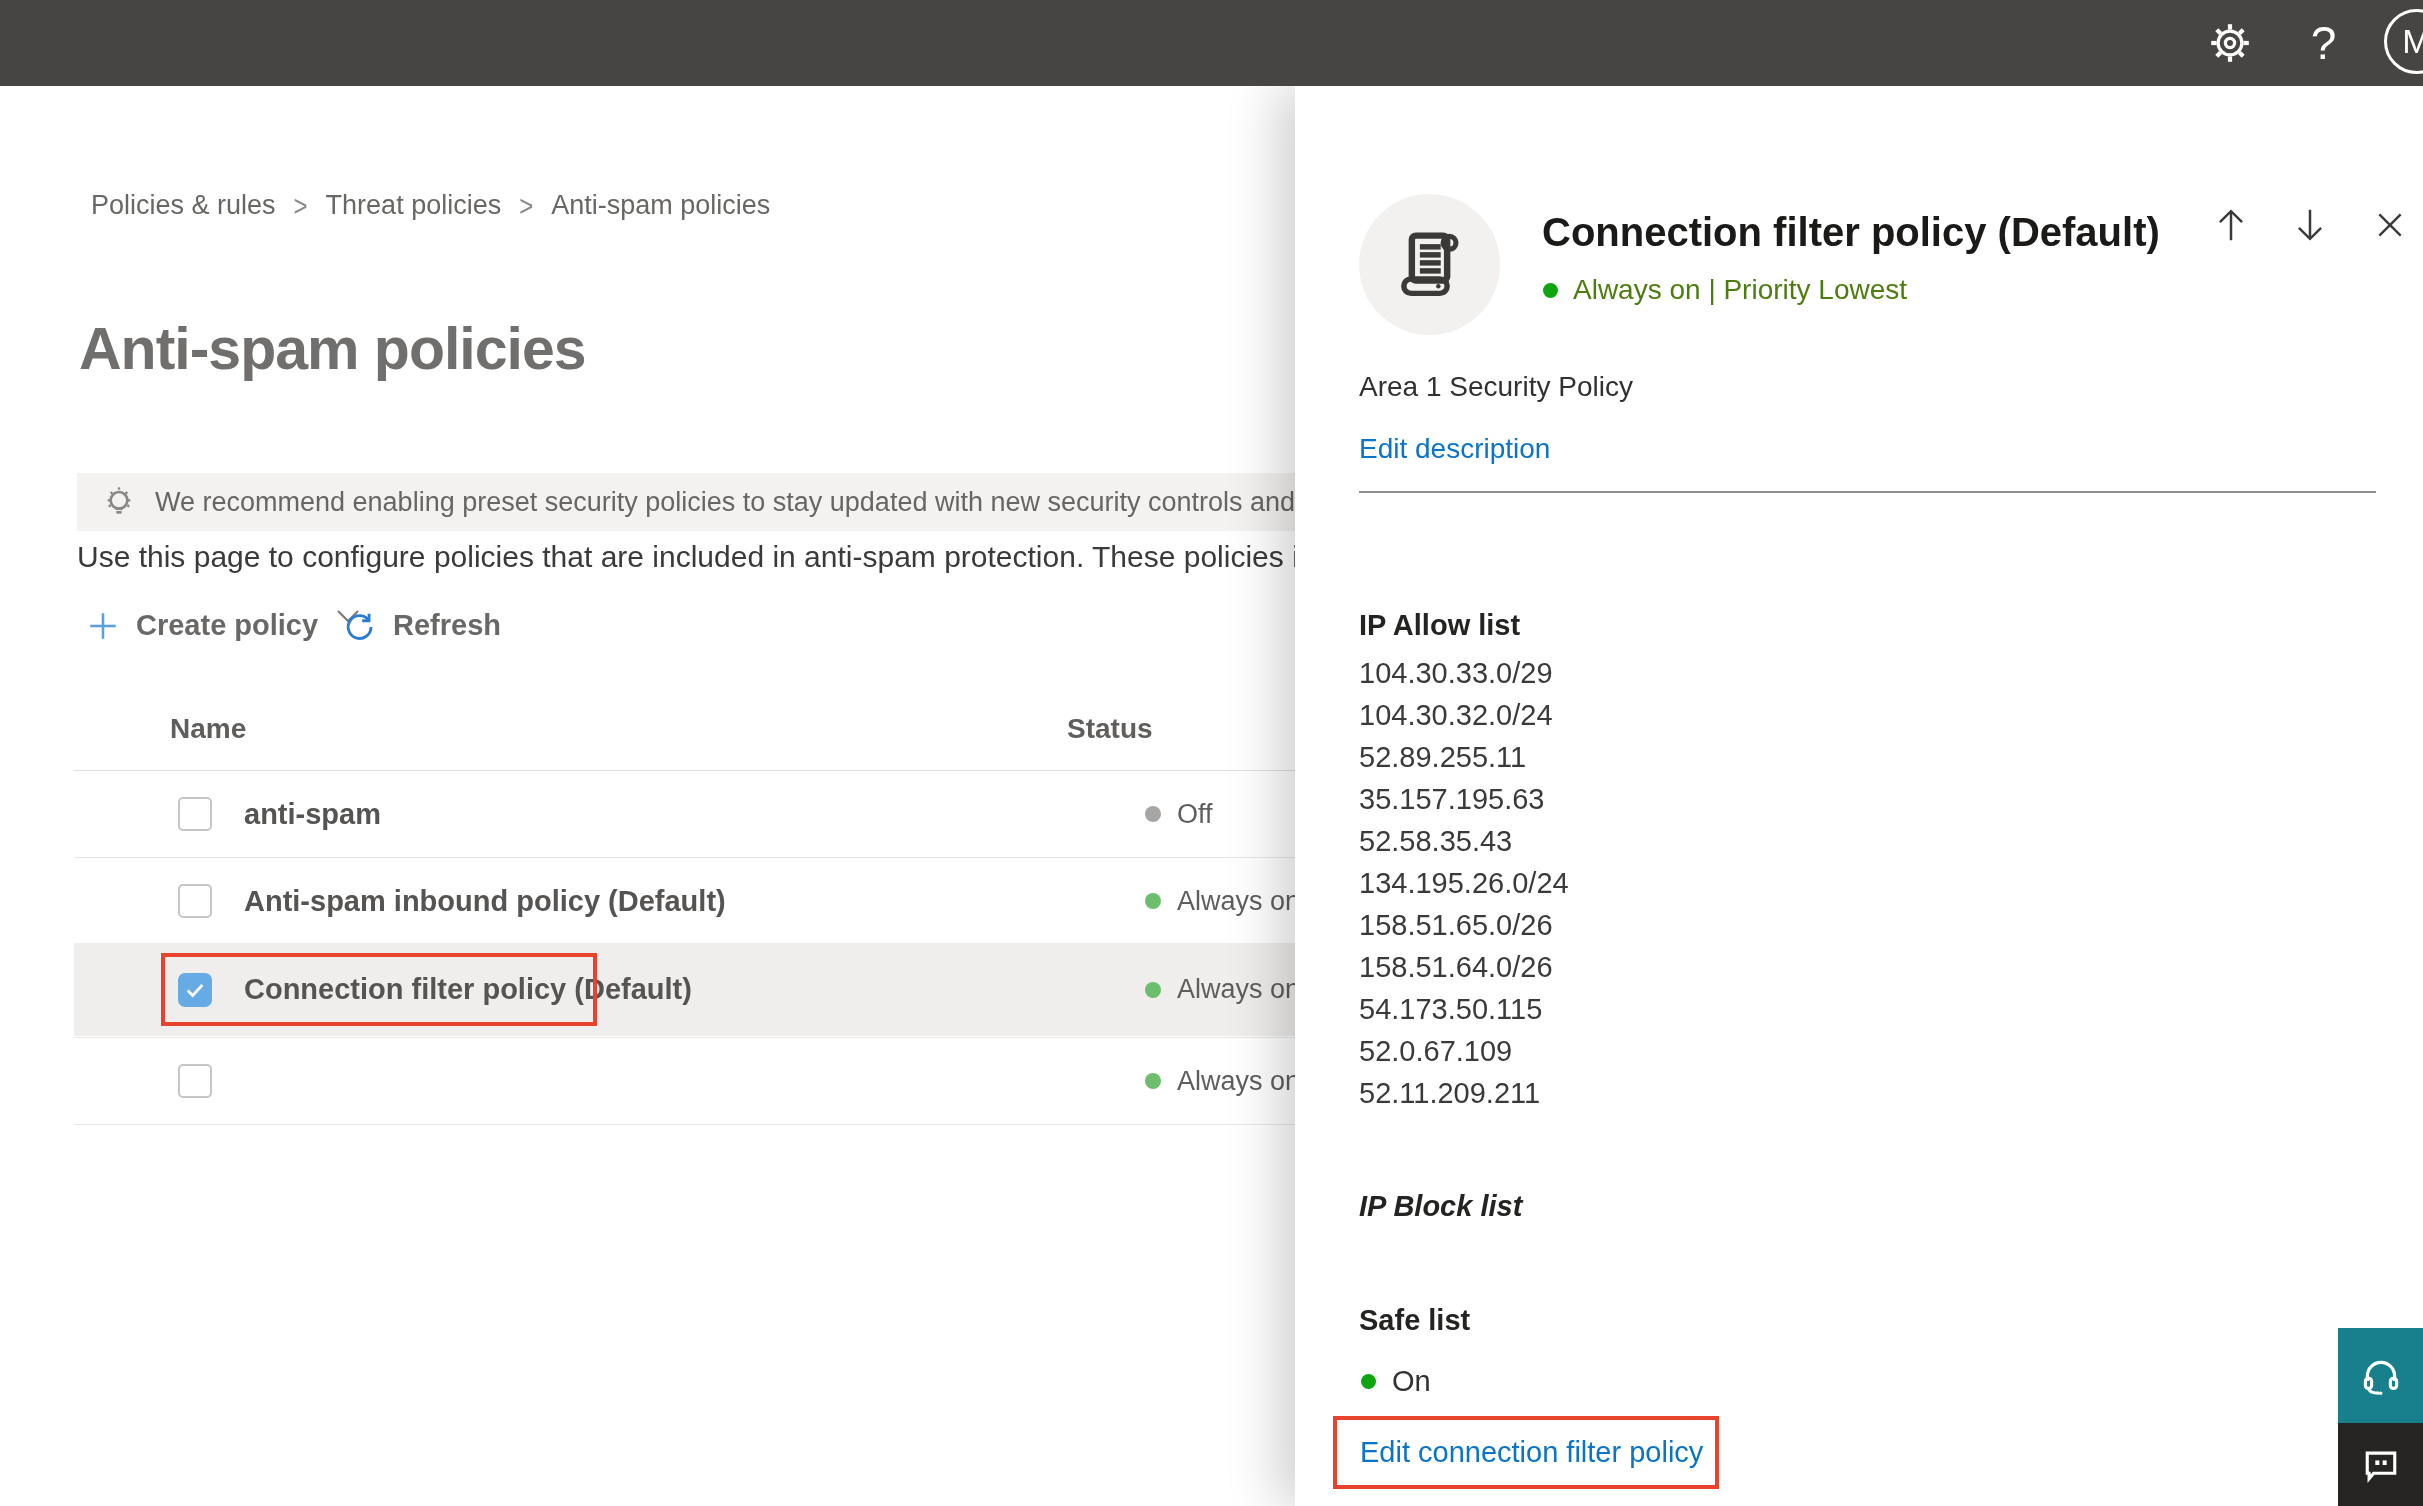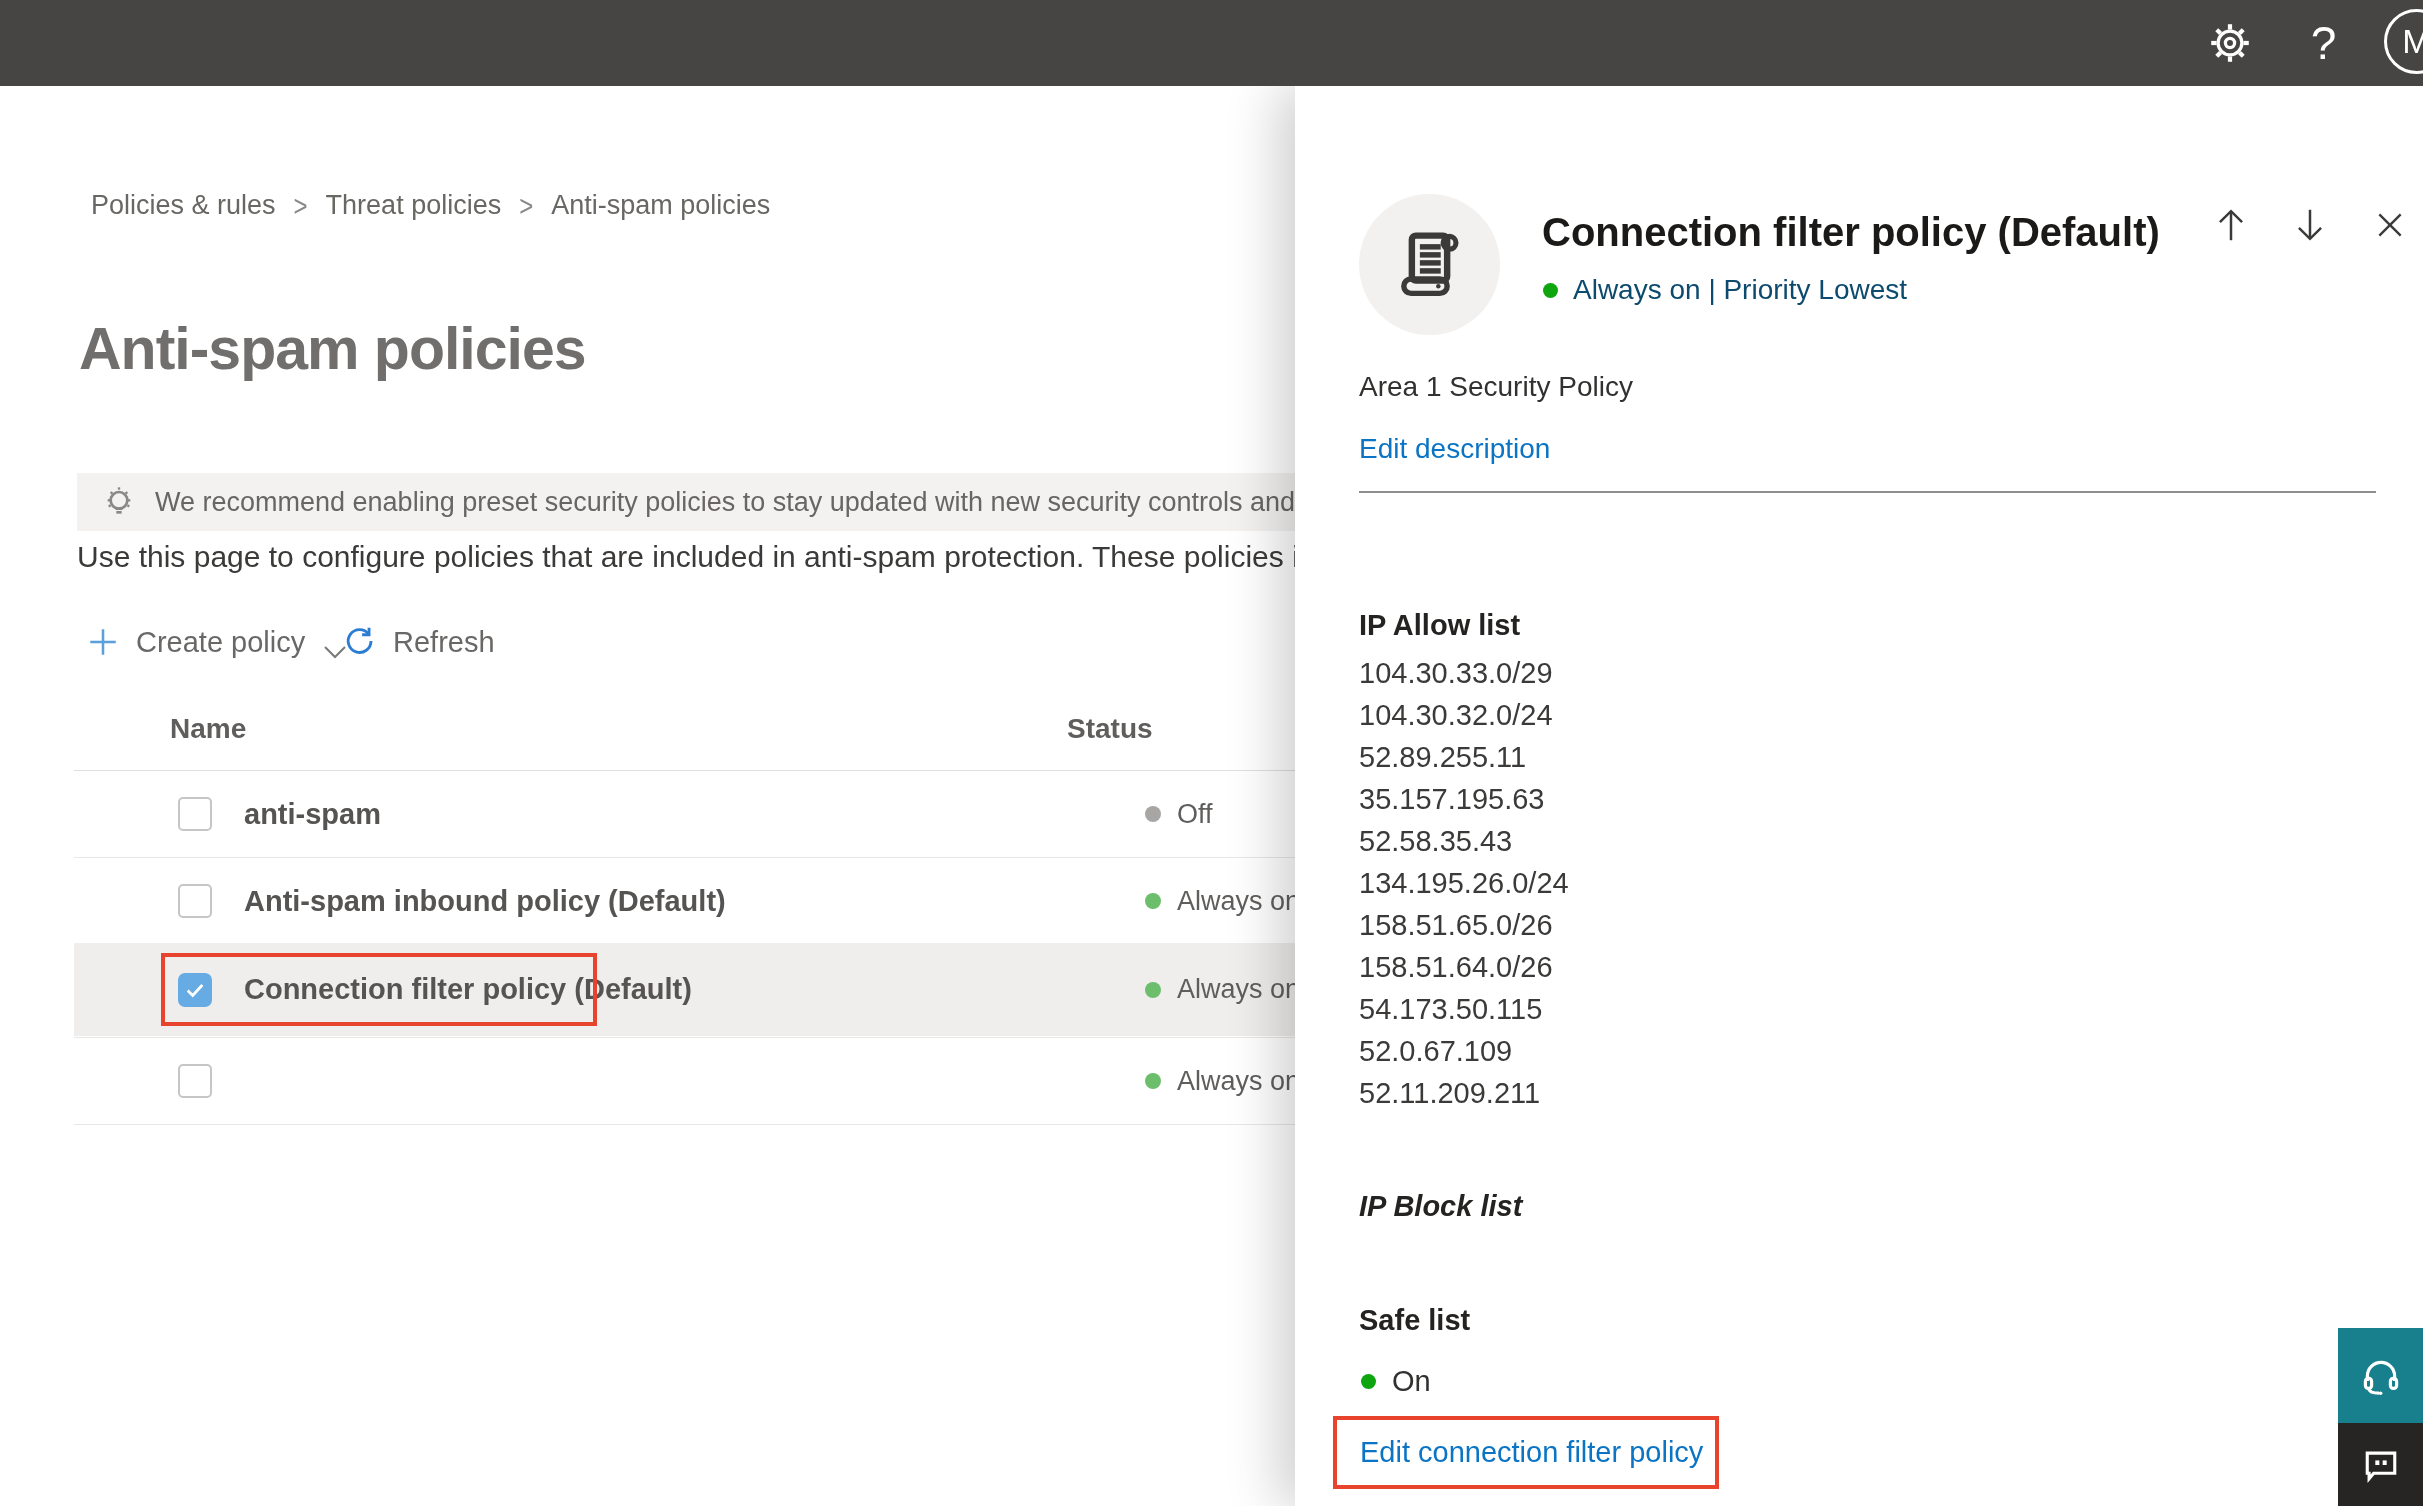--- a/index.html
+++ b/index.html
@@ -27,21 +27,21 @@
   .page-title { position:absolute; left:79px; top:315px; font-size:59px; font-weight:700; color:#716f6d; letter-spacing:-1px; }
 
   
   .banner { position:absolute; left:77px; top:473px; width:2346px; height:58px; background:#f3f2f1; display:flex; align-items:center; padding-left:22px; }
   .banner-text { margin-left:16px; font-size:27px; color:#68666
 
 4; color:#686663; white-space:nowrap; overflow:hidden; }
   .page-desc { position:absolute; left:77px; top:540px; width:2336px; font-size:30px; color:#3b3a39; white-space:nowrap; overflow:hidden; }
 
   
-  .toolbar-btn { position:absolute; top:609px; height:50px; display:flex; align-items:flex-end; cursor:pointer; }
+  .toolbar-btn { position:absolute; top:609px; height:50px; display:flex; align-items:flex-start; cursor:pointer;font-weight:bold; }
   .tb-label { font-size:29px; color:#6a6866; margin-left:16px; }
 
   
   .col-header { position:absolute; top:713px; font-size:28px; font-weight:700; color:#605e5c; cursor:pointer; }
   .hdr-divider { position:absolute; left:74px; top:770px; width:2349px; height:1px; background:#e1dfdd; }
   .row { position:absolute; left:74px; width:2349px; height:86px; display:flex; align-items:center; cursor:pointer; }
   .row.selected { background:#efeeed; }
   .row-divider { position:absolute; left:74px; width:2349px; height:1px; background:#e8e7e5; }
   .checkbox { position:absolute; left:104px; width:34px; height:34px; border:2px solid #c8c6c4; border-radius:5px; background:#fff; cursor:pointer; }
   .checkbox.checked { background:#66abe3; border-color:#66abe3; border-radius:7px; display:flex; align-items:center; justify-content:center; }
@@ -53,21 +53,21 @@
 
   
   .flyout { position:absolute; left:1295px; top:86px; width:1129px; height:1421px; background:#ffffff; z-index:30;
             box-shadow:-18px 0 48px rgba(0,0,0,0.18); }
   .panel-ctrl { position:absolute; top:117px; width:44px; height:44px; display:flex; align-items:center; justify-content:center; cursor:pointer; }
   .scroll-badge { position:absolute; left:64px; top:108px; width:141px; height:141px; background:#f2f1f0; border-radius:50%;
                   display:flex; align-items:center; justify-content:center; }
   .flyout-title { position:absolute; left:247px; top:124px; width:812px; font-size:40px; font-weight:700; color:#1b1a19; }
   .flyout-status { position:absolute; left:248px; top:188px; display:flex; align-items:center; }
   .flyout-status .dot { width:15px; height:15px; border-radius:50%; }
-  .flyout-status .txt { margin-left:15px; font-size:28px; color:#0c4a6e; }
+  .flyout-status .txt { margin-left:15px; font-size:28px; color:#4d7c0f; }
   .flyout-desc { position:absolute; left:64px; top:285px; font-size:28px; color:#323130; }
   .link { color:#0b74c4; cursor:pointer; }
   .edit-desc { position:absolute; left:64px; top:347px; font-size:28px; }
   .flyout-divider { position:absolute; left:64px; top:405px; width:1017px; height:2px; background:#908e8c; }
   .section-hdr { position:absolute; left:64px; top:436px; width:1017px; display:flex; justify-content:space-between; align-items:center; cursor:pointer; }
   .section-title { font-size:31px; font-weight:700; color:#242321; }
   .sub-hdr { position:absolute; left:64px; font-size:29px; font-weight:700; color:#242321; }
   .ip-list { position:absolute; left:64px; top:566px; font-size:29px; color:#3b3a39; line-height:42px; }
   .safe-status { position:absolute; left:66px; top:1279px; display:flex; align-items:center; }
   .safe-status .dot { width:15px; height:15px; border-radius:50%; }

